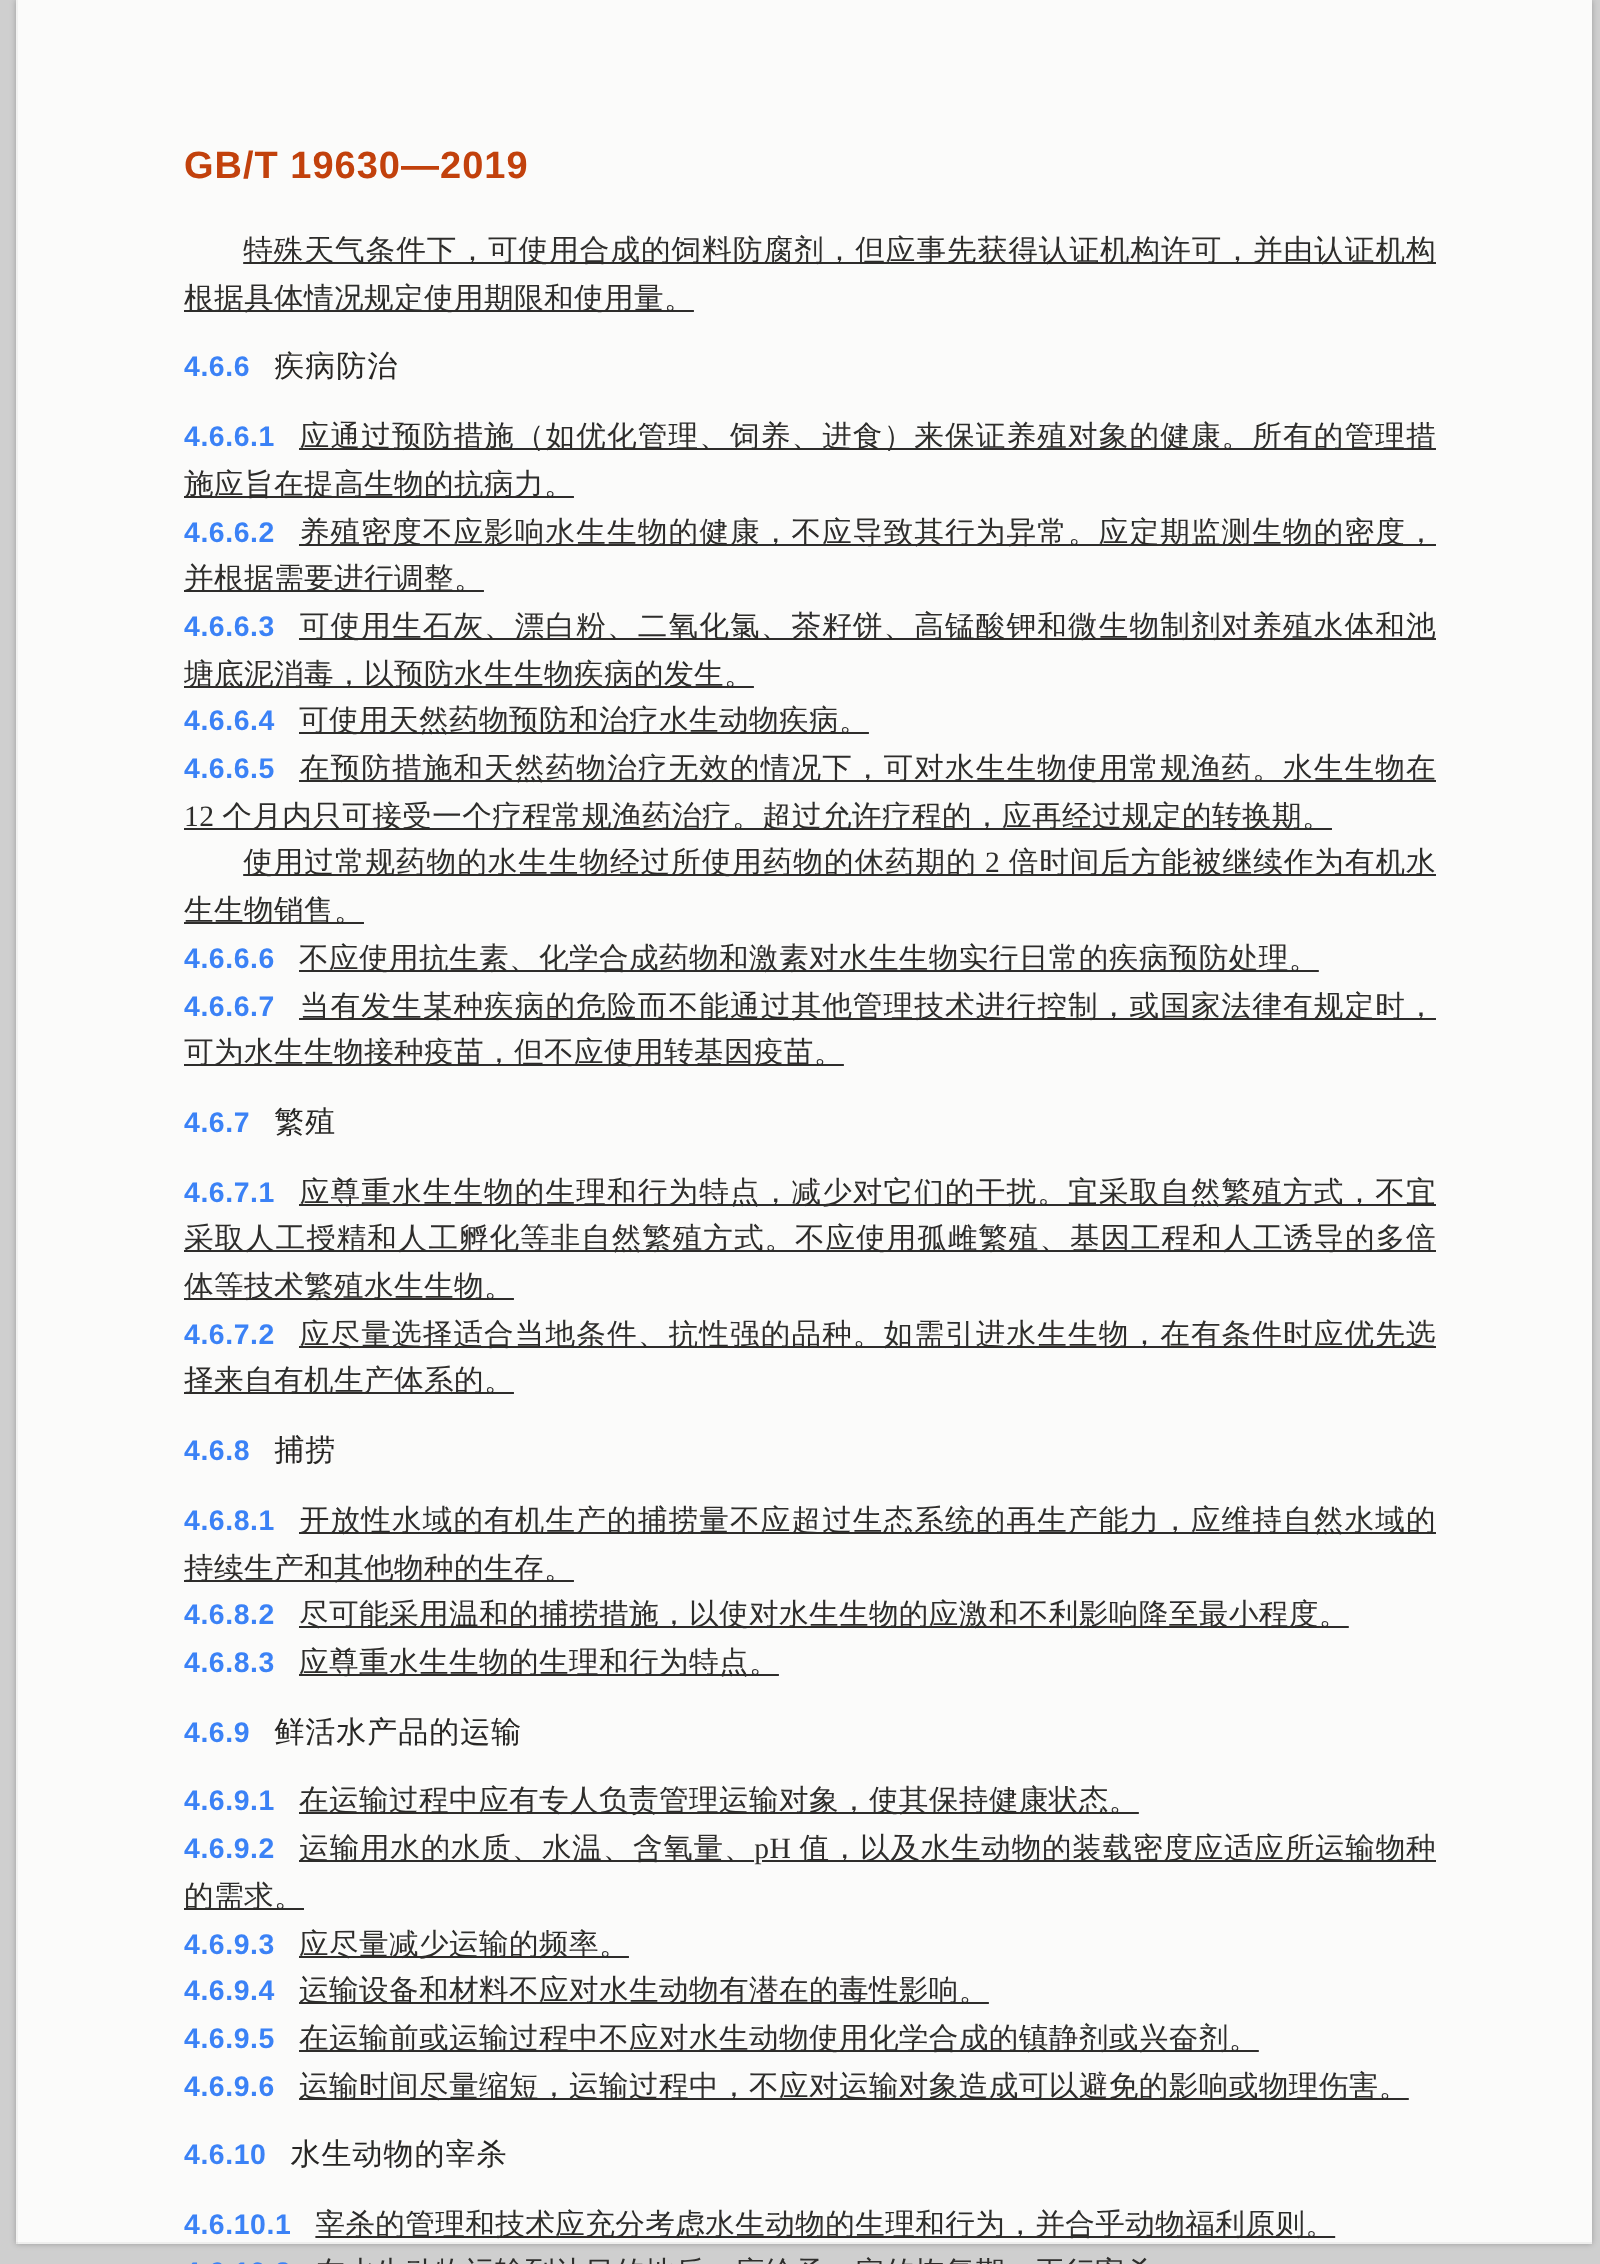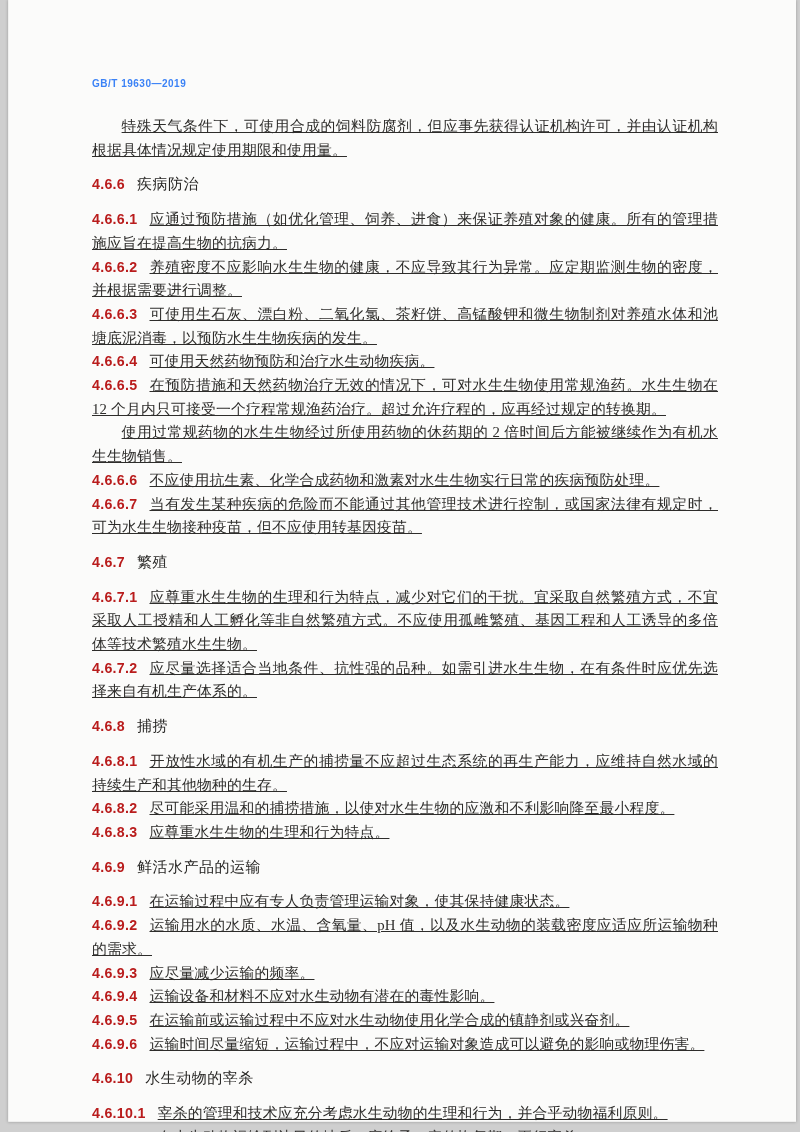--- a/index.html
+++ b/index.html
@@ -27,24 +27,24 @@
   .page-inner {
     position: absolute;
     left: 84px;   
     right: 78px;
     top: 0;
   }
   .doc-header {
     margin: 74px 0 0 0;
     font-family: "Liberation Sans", sans-serif;
     font-weight: bold;
-    font-size: 10px;
+    font-size: 19px;
     line-height: 20px;
     letter-spacing: 0.5px;
-    color: #3b82f6;
+    color: #c2410c;
   }
   .content {
     margin-top: 21px;
   }
   .content p.para {
     margin: 0;
     font-size: 14.8px;
     line-height: 23.7px;
     text-align: justify;
     text-justify: inter-character;
@@ -59,21 +59,21 @@
     font-size: 15px;
     line-height: 23.7px;
     font-weight: bold;
     color: #272624;
     font-family: "Liberation Sans", sans-serif;
   }
   .clause-num {
     font-family: "Liberation Sans", sans-serif;
     font-weight: bold;
     font-size: 14.2px;
-    color: #b91c1c;
+    color: #3b82f6;
     margin-right: 12px;
     letter-spacing: 0.3px;
     text-indent: 0;
     display: inline-block;
   }
   h3.heading .heading-title {
     font-weight: normal;
     letter-spacing: 0.5px;
   }
   

